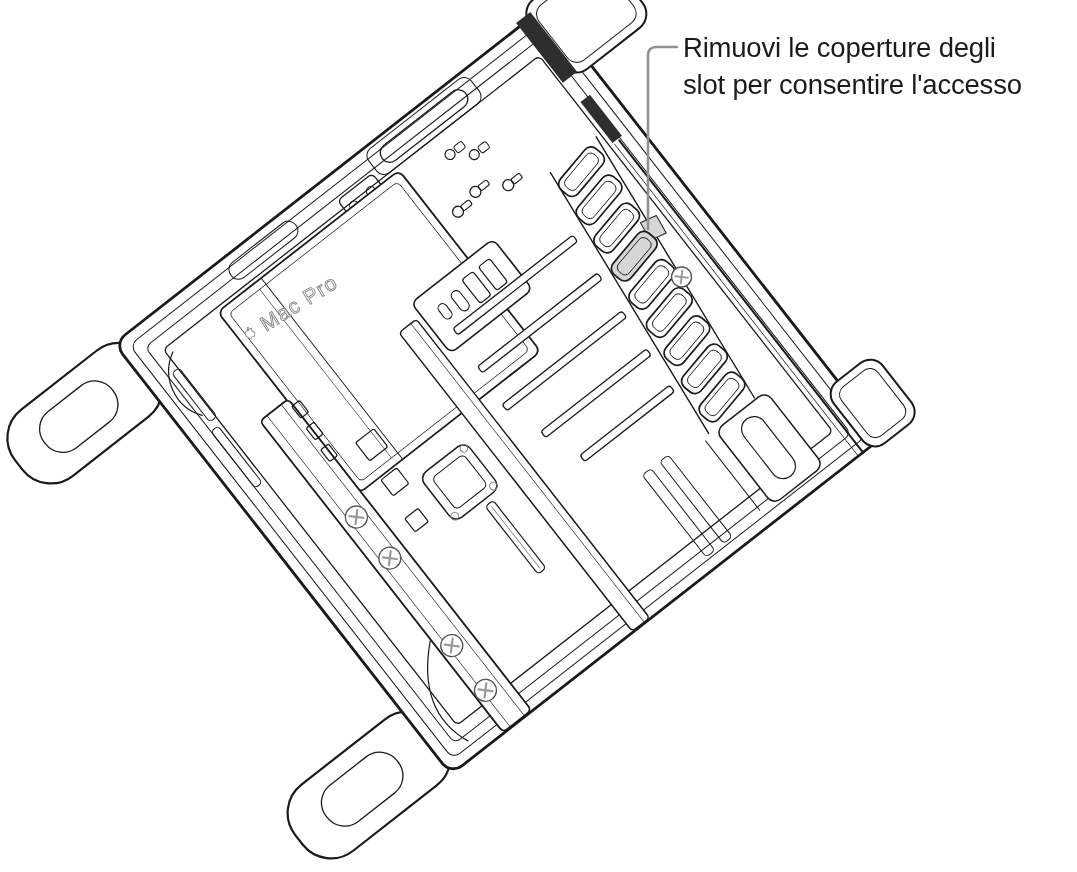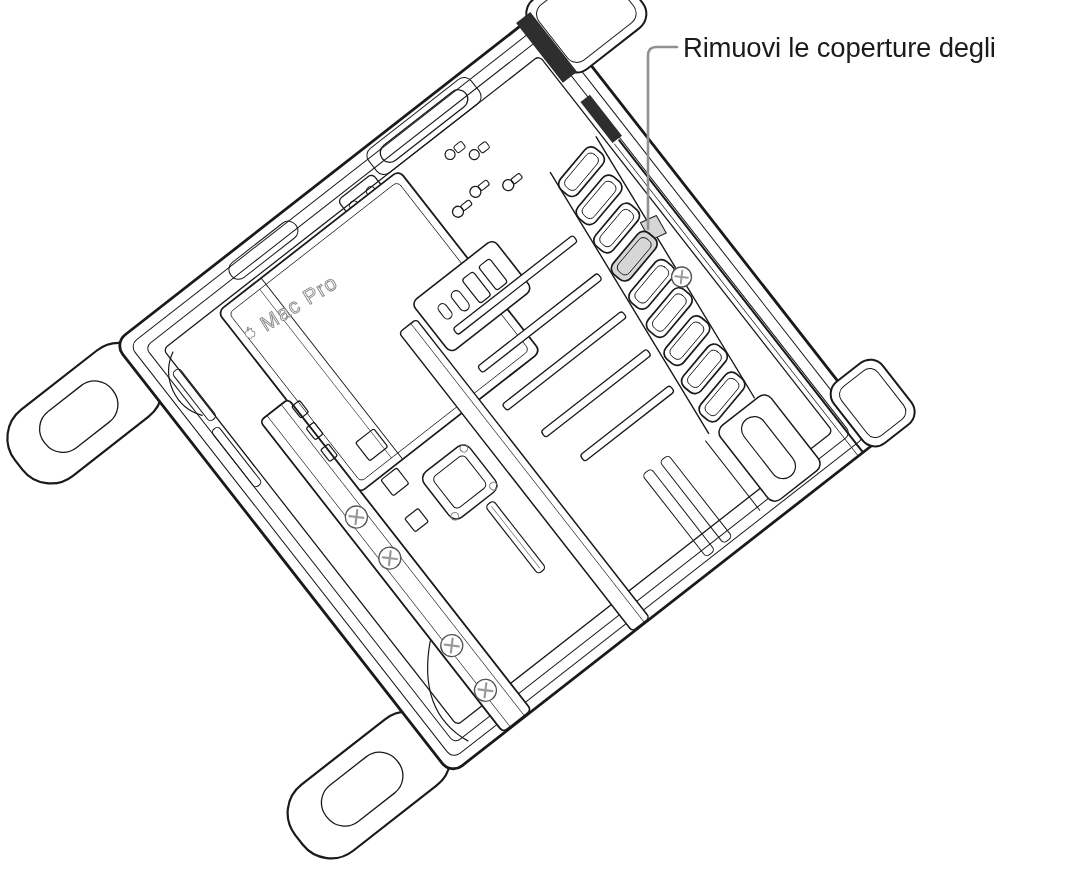--- a/index.html
+++ b/index.html
@@ -232,15 +232,16 @@
         <path transform="translate(-22,-15)" d="M9.7,3.9c-0.8,0-1.5,0.5-1.9,0.5c-0.4,0-1.2-0.5-2-0.5C4.4,3.9,3.1,5,3.1,7.2c0,2.6,1.9,5.2,2.9,5.2c0.5,0,1-0.4,1.8-0.4c0.8,0,1.2,0.4,1.8,0.4c1.1,0,2.8-2.8,2.8-4.1c-1.1-0.5-1.6-1.3-1.6-2.2c0-1,0.6-1.7,1.1-2C11.4,4.1,10.4,3.9,9.7,3.9z M9.4,1.2C9.5,2,8.7,3.3,7.6,3.4C7.4,2.3,8.5,1.3,9.4,1.2z" fill="#fff" stroke="#8a8a8a" stroke-width="0.9"></path>
         <text x="0" y="0" font-size="21" letter-spacing="1.2" fill="#fff" stroke="#8a8a8a" stroke-width="0.95" font-family="Liberation Sans, sans-serif">Mac Pro</text>
       </g>
 
       <path d="M677,47 L656,47 Q648,47 648,56 L648,229" stroke="#919191" stroke-width="2.6" fill="none"></path>
     </g>
   </svg>
 
   <div class="callout">
     <span>Rimuovi le coperture degli</span>
+    <span>slot per consentire l'accesso</span>
   </div>
 
 </div>
 
 </body></html>

